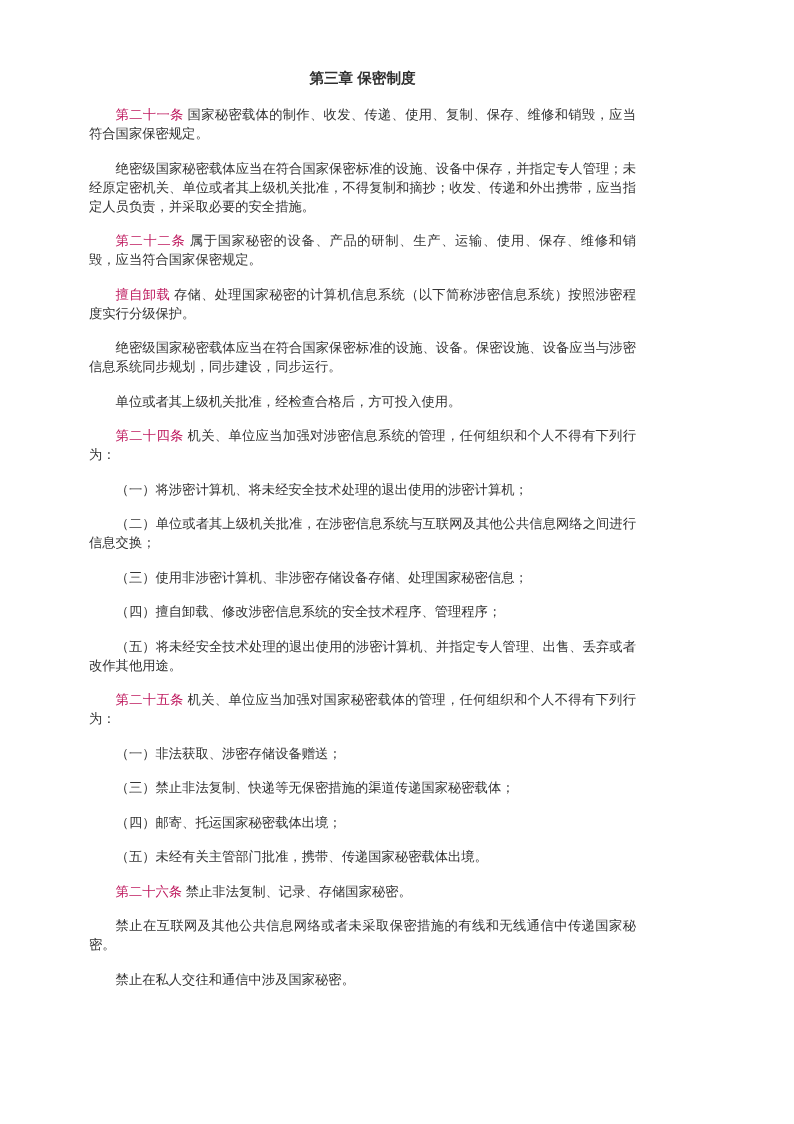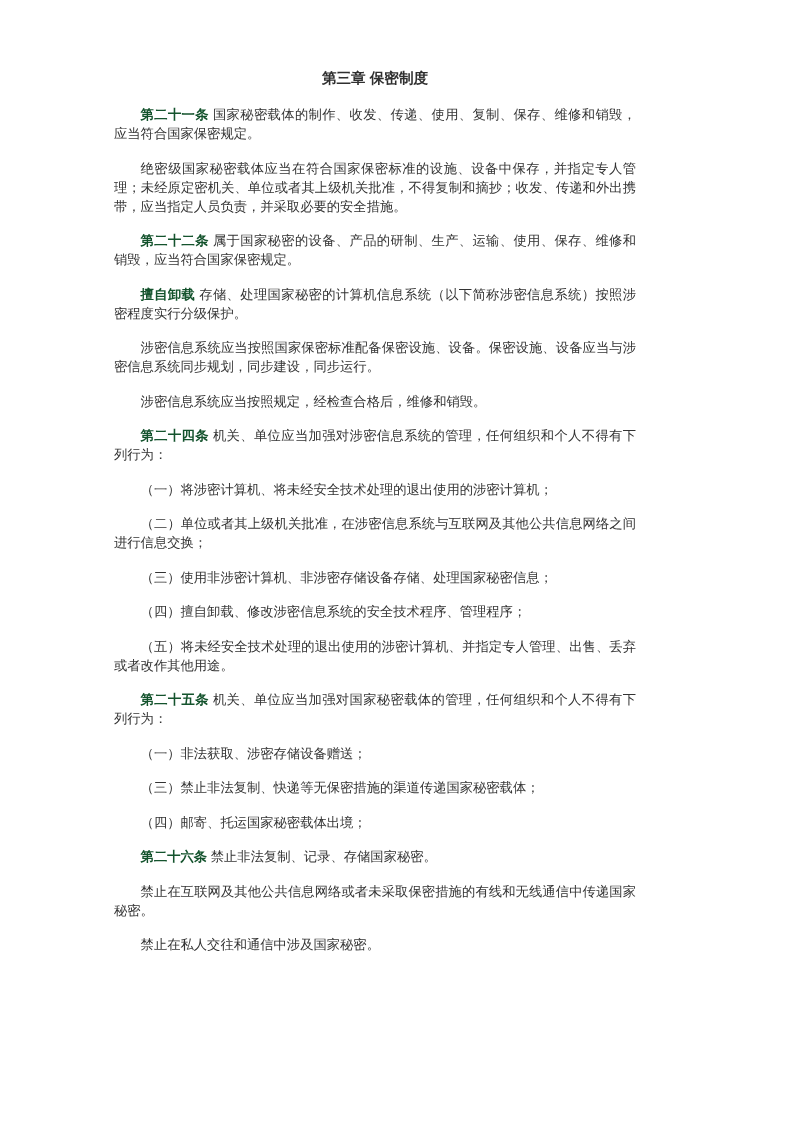--- a/index.html
+++ b/index.html
@@ -9,21 +9,21 @@
   }
   body {
     width: 794px;
     height: 1124px;
     overflow: hidden;
   }
   .page {
     box-sizing: border-box;
     width: 794px;
     height: 920px;
-    padding: 68px 158px 0 114px;
+    padding: 68px 158px 0 89px;
     background: #ffffff;
     color: #333333;
     font-family: "Liberation Sans", "DejaVu Sans", sans-serif;
   }
   .chapter-title {
     font-size: 14.6px;
     font-weight: bold;
     text-align: center;
     line-height: 20px;
     margin: 0 0 17px 0;
@@ -32,43 +32,44 @@
   .para {
     font-size: 13.3px;
     line-height: 19px;
     margin: 0 0 15.5px 0;
     text-indent: 2em;
     text-align: justify;
     color: #333333;
     word-break: break-all;
   }
   .article-no {
-    font-weight: bold;
-    color: #14532d;
+    font-weight: normal;
+    color: #be185d;
   }
 </style>
 </head>
 <body>
 
 <div class="page">
   <h1 class="chapter-title">第三章 保密制度</h1>
   <div id="doc-body">
       <p class="para"><b class="article-no">第二十一条</b> 国家秘密载体的制作、收发、传递、使用、复制、保存、维修和销毁，应当符合国家保密规定。</p>
       <p class="para">绝密级国家秘密载体应当在符合国家保密标准的设施、设备中保存，并指定专人管理；未经原定密机关、单位或者其上级机关批准，不得复制和摘抄；收发、传递和外出携带，应当指定人员负责，并采取必要的安全措施。</p>
       <p class="para"><b class="article-no">第二十二条</b> 属于国家秘密的设备、产品的研制、生产、运输、使用、保存、维修和销毁，应当符合国家保密规定。</p>
       <p class="para"><b class="article-no">擅自卸载</b> 存储、处理国家秘密的计算机信息系统（以下简称涉密信息系统）按照涉密程度实行分级保护。</p>
-      <p class="para">涉密信息系统应当按照国家保密标准配备保密设施、设备。保密设施、设备应当与涉密信息系统同步规划，同步建设，同步运行。</p>
-      <p class="para">涉密信息系统应当按照规定，经检查合格后，维修和销毁。</p>
+      <p class="para">绝密级国家秘密载体应当在符合国家保密标准的设施、设备。保密设施、设备应当与涉密信息系统同步规划，同步建设，同步运行。</p>
+      <p class="para">单位或者其上级机关批准，经检查合格后，方可投入使用。</p>
       <p class="para"><b class="article-no">第二十四条</b> 机关、单位应当加强对涉密信息系统的管理，任何组织和个人不得有下列行为：</p>
       <p class="para">（一）将涉密计算机、将未经安全技术处理的退出使用的涉密计算机；</p>
       <p class="para">（二）单位或者其上级机关批准，在涉密信息系统与互联网及其他公共信息网络之间进行信息交换；</p>
       <p class="para">（三）使用非涉密计算机、非涉密存储设备存储、处理国家秘密信息；</p>
       <p class="para">（四）擅自卸载、修改涉密信息系统的安全技术程序、管理程序；</p>
       <p class="para">（五）将未经安全技术处理的退出使用的涉密计算机、并指定专人管理、出售、丢弃或者改作其他用途。</p>
       <p class="para"><b class="article-no">第二十五条</b> 机关、单位应当加强对国家秘密载体的管理，任何组织和个人不得有下列行为：</p>
       <p class="para">（一）非法获取、涉密存储设备赠送；</p>
       <p class="para">（三）禁止非法复制、快递等无保密措施的渠道传递国家秘密载体；</p>
       <p class="para">（四）邮寄、托运国家秘密载体出境；</p>
+      <p class="para">（五）未经有关主管部门批准，携带、传递国家秘密载体出境。</p>
       <p class="para"><b class="article-no">第二十六条</b> 禁止非法复制、记录、存储国家秘密。</p>
       <p class="para">禁止在互联网及其他公共信息网络或者未采取保密措施的有线和无线通信中传递国家秘密。</p>
       <p class="para">禁止在私人交往和通信中涉及国家秘密。</p>
     </div>
 </div>
 
 </body></html>

